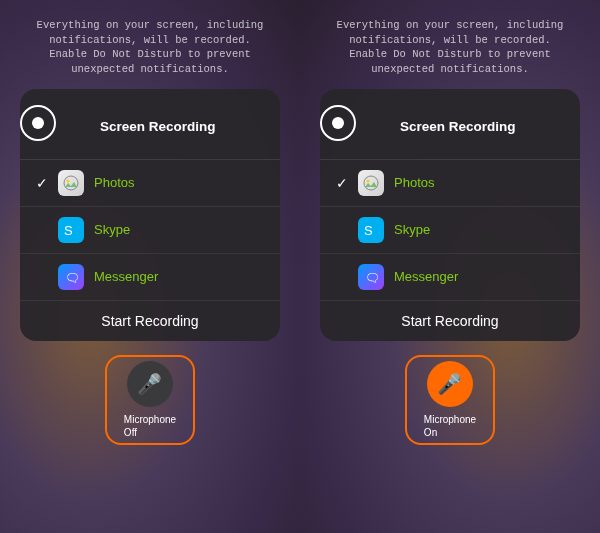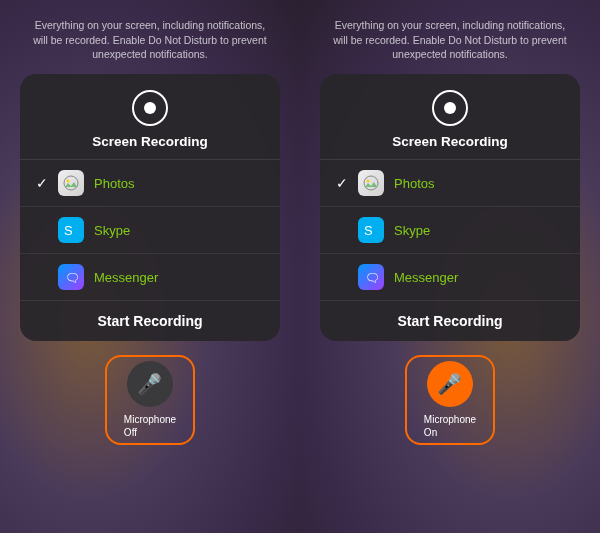--- a/index.html
+++ b/index.html
@@ -30,35 +30,37 @@
     .bg-right {
       background: radial-gradient(ellipse at 70% 60%, #7a5a3a 0%, #4a3a5a 40%, #3a2a4a 70%, #2a2030 100%);
     }
 
     .warning-text {
       color: rgba(255,255,255,0.7);
       font-size: 10.5px;
       text-align: center;
       padding: 18px 30px 12px;
       line-height: 1.4;
+      font-family: Liberation Mono, monospace;
     }
 
     .panel {
       background: rgba(40, 38, 42, 0.95);
       border-radius: 16px;
       width: 260px;
       overflow: hidden;
     }
 
     .panel-header {
       display: flex;
-      flex-direction: column;
+      flex-direction: row;
       align-items: center;
       padding: 16px 0 10px;
       border-bottom: 1px solid rgba(255,255,255,0.1);
+      gap: 44px;
     }
 
     .record-icon {
       width: 36px;
       height: 36px;
       border-radius: 50%;
       border: 2.5px solid white;
       display: flex;
       align-items: center;
       justify-content: center;
@@ -125,21 +127,20 @@
       color: #84cc16;
       font-size: 13px;
     }
 
     .start-recording-btn {
       display: flex;
       align-items: center;
       justify-content: center;
       padding: 12px;
       cursor: pointer;
-      font-weight: bold;
     }
 
     .start-recording-text {
       color: white;
       font-size: 14px;
     }
 
     .microphone-area {
       margin-top: 14px;
       display: flex;

